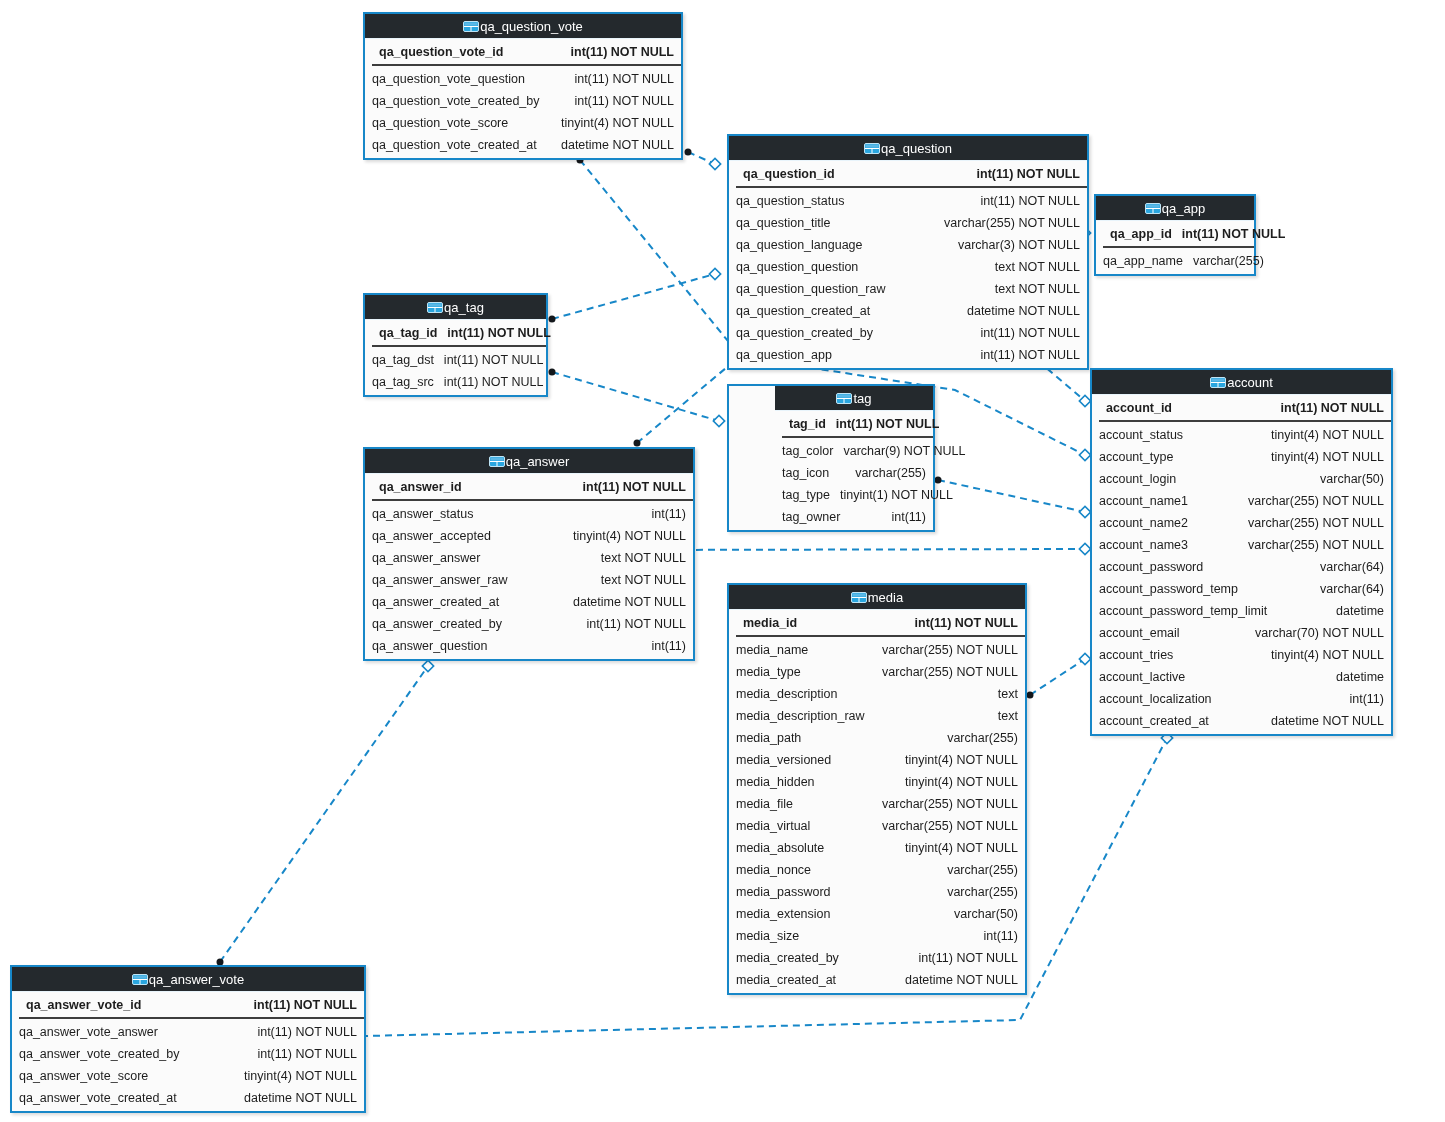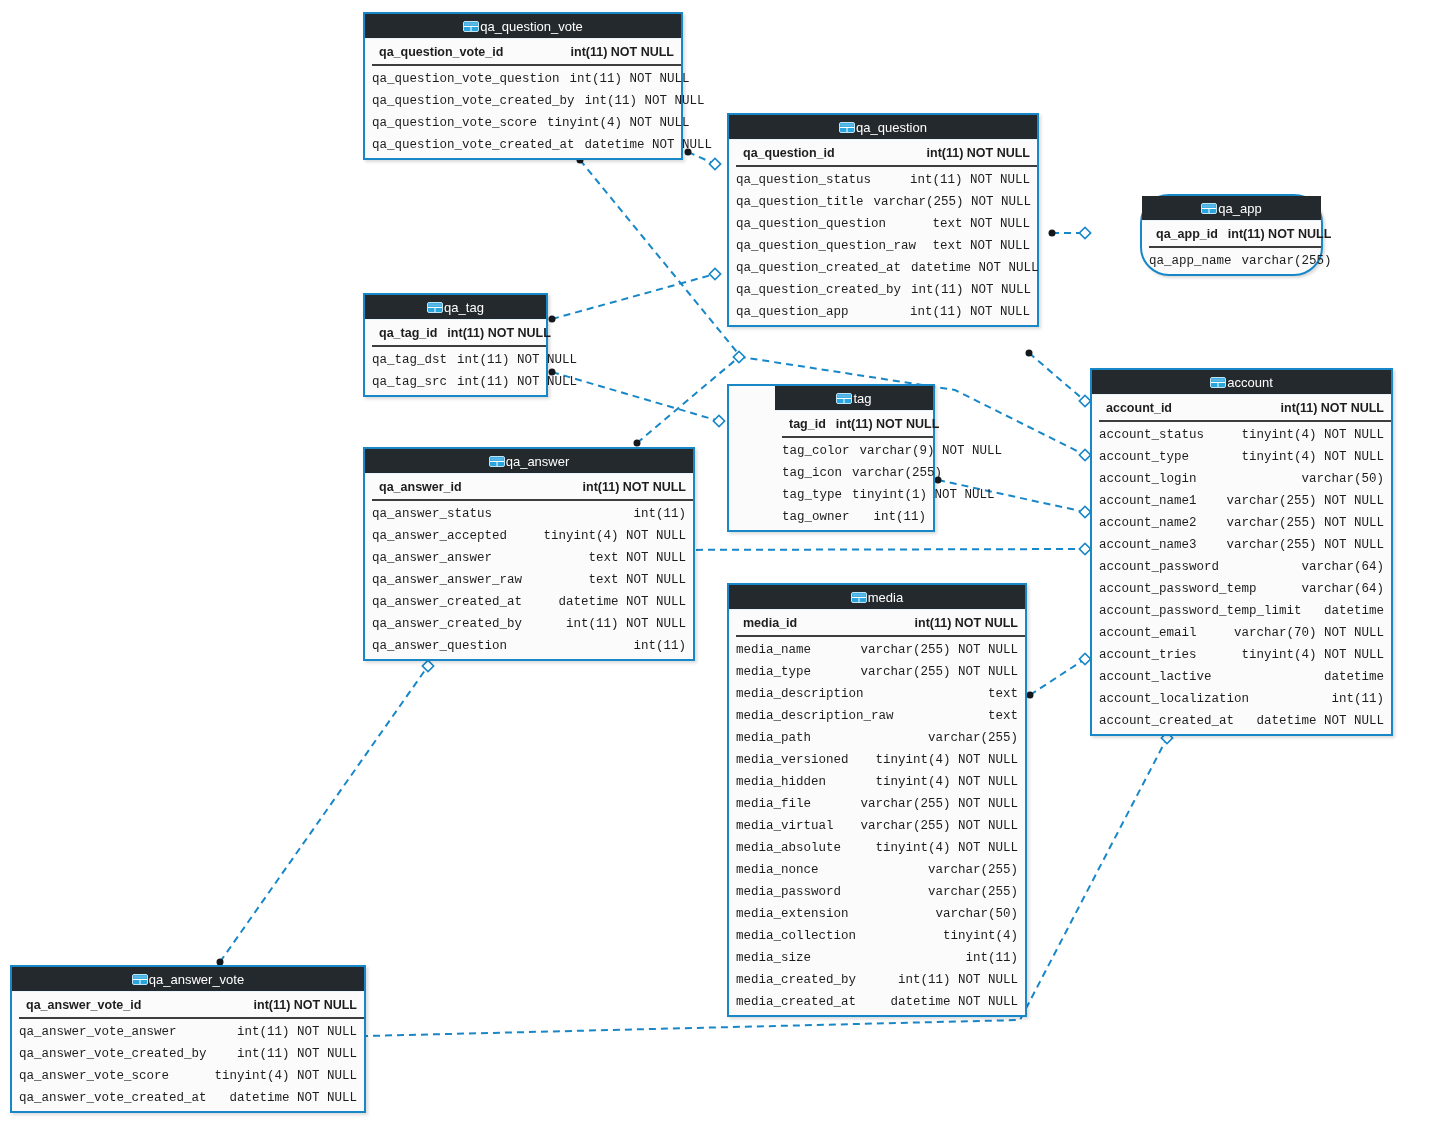--- a/index.html
+++ b/index.html
@@ -19,21 +19,21 @@
     font-size:13px;padding:0 8px;border-bottom:1px solid #e8f4fb;
     cursor:move;white-space:nowrap;
   }
   .t-icon{display:flex;align-items:center;}
   .row,.pk-row{
     display:flex;justify-content:space-between;align-items:center;
     padding:0 7px;font-size:12.5px;color:#1d1d1d;white-space:nowrap;
   }
   .pk-row{height:25px;font-weight:bold;border-bottom:2px solid #3d3d3d;margin-left:7px;}
   .row{height:22px;}
-  .cols{padding:2px 0 2px 0;font-family:Liberation Mono, monospace;}
+  .cols{padding:2px 0 2px 0;}
   .c-name{text-align:left;}
   .c-type{text-align:right;margin-left:10px;}
 </style>
 </head>
 <body>
 
 <div id="canvas">
   <svg id="rel-svg" width="1445" height="1122">
       <polyline points="688,152 715,164" fill="none" stroke="#1787c8" stroke-width="2" stroke-dasharray="7 5"></polyline>
       <circle cx="688" cy="152" r="3.5" fill="#14181c"></circle>
@@ -100,21 +100,21 @@
         <div class="row">
           <span class="c-name">qa_question_vote_score</span>
           <span class="c-type">tinyint(4) NOT NULL</span>
         </div>
         <div class="row">
           <span class="c-name">qa_question_vote_created_at</span>
           <span class="c-type">datetime NOT NULL</span>
         </div>
       </div>
   </div>
-    <div class="table" style="left: 727px; top: 113px; width: 312px;">
+    <div class="table" style="left: 727px; top: 134px; width: 362px;">
     <div class="table-header">
       <span class="t-icon">
         <svg width="16" height="11" viewBox="0 0 16 11">
           <rect x="0.5" y="0.5" width="15" height="10" rx="1.5" fill="#2aa6df" stroke="#bfe4f5" stroke-width="1"></rect>
           <rect x="1.5" y="1.5" width="13" height="3" fill="#5bb8e6"></rect>
           <line x1="1" y1="5.5" x2="15" y2="5.5" stroke="#ffffff" stroke-width="1"></line>
           <line x1="8" y1="5.5" x2="8" y2="10" stroke="#ffffff" stroke-width="1"></line>
         </svg>
       </span>
       <span class="t-title">qa_question</span>
@@ -124,20 +124,24 @@
       <span class="c-type">int(11) NOT NULL</span>
     </div>
     <div class="cols">
         <div class="row">
           <span class="c-name">qa_question_status</span>
           <span class="c-type">int(11) NOT NULL</span>
         </div>
         <div class="row">
           <span class="c-name">qa_question_title</span>
           <span class="c-type">varchar(255) NOT NULL</span>
+        </div>
+        <div class="row">
+          <span class="c-name">qa_question_language</span>
+          <span class="c-type">varchar(3) NOT NULL</span>
         </div>
         <div class="row">
           <span class="c-name">qa_question_question</span>
           <span class="c-type">text NOT NULL</span>
         </div>
         <div class="row">
           <span class="c-name">qa_question_question_raw</span>
           <span class="c-type">text NOT NULL</span>
         </div>
         <div class="row">
@@ -147,21 +151,21 @@
         <div class="row">
           <span class="c-name">qa_question_created_by</span>
           <span class="c-type">int(11) NOT NULL</span>
         </div>
         <div class="row">
           <span class="c-name">qa_question_app</span>
           <span class="c-type">int(11) NOT NULL</span>
         </div>
       </div>
   </div>
-    <div class="table" style="left: 1140px; top: 194px; width: 183px; border-radius: 29px;">
+    <div class="table" style="left: 1094px; top: 194px; width: 162px;">
     <div class="table-header">
       <span class="t-icon">
         <svg width="16" height="11" viewBox="0 0 16 11">
           <rect x="0.5" y="0.5" width="15" height="10" rx="1.5" fill="#2aa6df" stroke="#bfe4f5" stroke-width="1"></rect>
           <rect x="1.5" y="1.5" width="13" height="3" fill="#5bb8e6"></rect>
           <line x1="1" y1="5.5" x2="15" y2="5.5" stroke="#ffffff" stroke-width="1"></line>
           <line x1="8" y1="5.5" x2="8" y2="10" stroke="#ffffff" stroke-width="1"></line>
         </svg>
       </span>
       <span class="t-title">qa_app</span>
@@ -424,24 +428,20 @@
         </div>
         <div class="row">
           <span class="c-name">media_password</span>
           <span class="c-type">varchar(255)</span>
         </div>
         <div class="row">
           <span class="c-name">media_extension</span>
           <span class="c-type">varchar(50)</span>
         </div>
         <div class="row">
-          <span class="c-name">media_collection</span>
-          <span class="c-type">tinyint(4)</span>
-        </div>
-        <div class="row">
           <span class="c-name">media_size</span>
           <span class="c-type">int(11)</span>
         </div>
         <div class="row">
           <span class="c-name">media_created_by</span>
           <span class="c-type">int(11) NOT NULL</span>
         </div>
         <div class="row">
           <span class="c-name">media_created_at</span>
           <span class="c-type">datetime NOT NULL</span>

